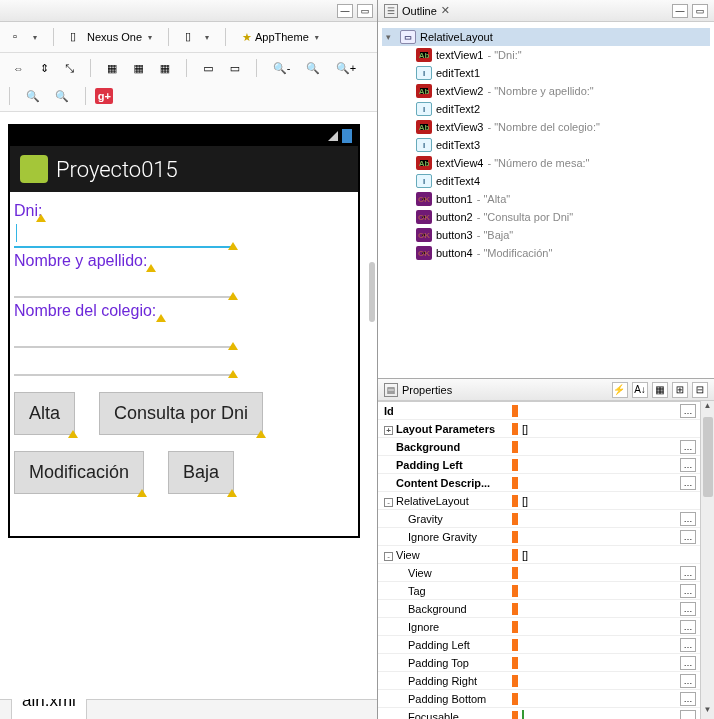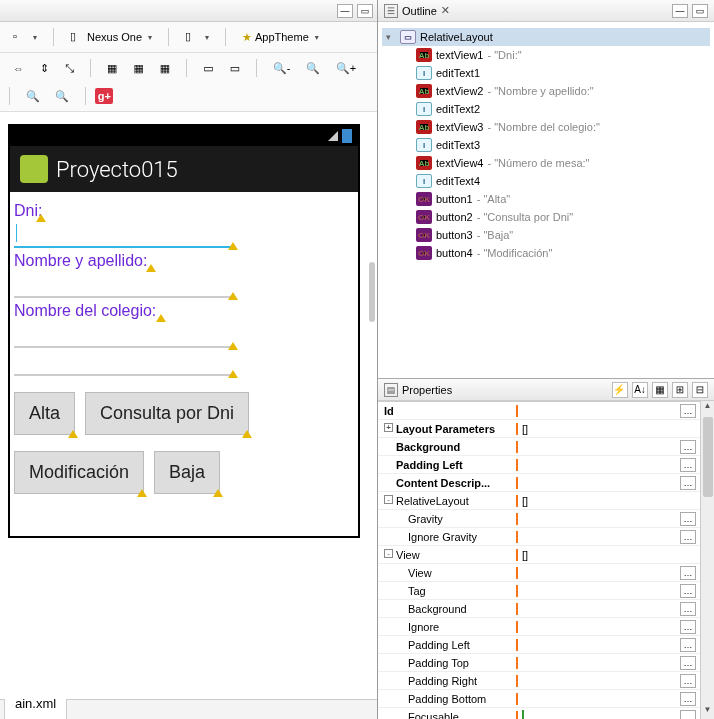--- a/index.html
+++ b/index.html
@@ -28,26 +28,26 @@
 .android-logo { width: 28px; height: 28px; background: #a4c639; border-radius: 4px; position: relative; }
 .app-title { color: #fff; font-size: 22px; font-family: "Segoe UI", Roboto, sans-serif; font-weight: 300; }
 .app-content { background: #fff; height: calc(100% - 66px); padding: 6px 4px; font-family: "Segoe UI", Roboto, sans-serif; }
 .form-label { font-size: 16px; color: #6d28d9; display: block; margin-top: 4px; position: relative; }
 .form-label::after, .warn::after { content: ""; position: absolute; width: 0; height: 0; border-left: 5px solid transparent; border-right: 5px solid transparent; border-bottom: 8px solid #e6b800; right: -2px; bottom: -2px; }
 .form-input { width: 220px; border: none; border-bottom: 2px solid #33b5e5; height: 26px; font-size: 15px; margin-top: 2px; background: transparent; position: relative; display: block; }
 .form-input.idle { border-bottom-color: #ccc; }
 .input-wrap { position: relative; display: inline-block; }
 .input-wrap::after { content: ""; position: absolute; width: 0; height: 0; border-left: 5px solid transparent; border-right: 5px solid transparent; border-bottom: 8px solid #e6b800; right: -4px; bottom: -2px; }
 .cursor-caret { position: absolute; width: 1px; height: 18px; background: #33b5e5; left: 2px; top: 4px; }
-.btn-row { display: flex; gap: 10px; margin-top: 16px; }
+.btn-row { display: flex; gap: 24px; margin-top: 16px; }
 .android-btn { background: #ddd; border: 1px solid #bbb; padding: 10px 14px; font-size: 18px; color: #222; position: relative; cursor: pointer; }
 .android-btn::after { content: ""; position: absolute; width: 0; height: 0; border-left: 5px solid transparent; border-right: 5px solid transparent; border-bottom: 8px solid #e6b800; right: -4px; bottom: -4px; }
 .scroll-hint { width: 6px; height: 60px; background: #c9c9c9; position: absolute; right: 2px; top: 150px; border-radius: 3px; }
 .bottom-tab { height: 20px; border-top: 1px solid #ccc; background: #f4f4f4; display: flex; align-items: flex-end; }
-.bottom-tab-item { border: 1px solid #ccc; border-bottom: none; padding: 8px 10px; background: #fff; margin-left: 4px; border-radius: 3px 3px 0 0; font-size: 13px; }
+.bottom-tab-item { border: 1px solid #ccc; border-bottom: none; padding: 8px 10px; background: #fff; margin-left: 11px; border-radius: 3px 3px 0 0; font-size: 17px; }
 
 .outline-pane { flex: 1; min-height: 260px; border-bottom: 1px solid #aaa; background: #fff; display: flex; flex-direction: column; }
 .view-title { display: flex; align-items: center; height: 22px; border-bottom: 1px solid #ccc; padding: 0 6px; gap: 4px; background: linear-gradient(#fafafa,#e8e8e8); }
 .view-title-main { display: flex; align-items: center; gap: 4px; flex: 1; }
 .outline-icon { width: 14px; height: 14px; border: 1px solid #888; display: inline-flex; align-items: center; justify-content: center; font-size: 9px; color: #555; }
 .x-close { color: #555; font-size: 11px; }
 .tree { padding: 6px 4px; overflow: auto; }
 .tree-row { display: flex; align-items: center; gap: 4px; height: 18px; padding-left: var(--indent,0); cursor: pointer; }
 .tree-row.sel { background: #cde; }
 .twist { width: 10px; color: #666; font-size: 9px; }
@@ -56,21 +56,21 @@
 .ni-text { background: #000000; border: 4px solid #b91c1c; color: #7a5; }
 .ni-edit { background: #e6f7ff; border: 1px solid #6ab; color: #368; }
 .ni-btn { background: #000000; border: 6px solid #701a75; color: #a55; }
 .node-name { color: #000; }
 .node-suffix { color: #888; }
 
 .prop-pane { height: 340px; background: #fff; display: flex; flex-direction: column; }
 .mini-icon { width: 16px; height: 16px; border: 1px solid #bbb; display: inline-flex; align-items: center; justify-content: center; font-size: 10px; cursor: pointer; background: #fff; }
 .prop-grid { flex: 1; overflow: auto; border-top: 1px solid #ccc; }
 .prop-row { display: flex; height: 18px; border-bottom: 1px solid #eee; align-items: center; }
-.prop-name { width: 140px; padding-left: var(--pi,6px); border-right: 2px solid #f97316; display: flex; align-items: flex-start; gap: 3px; }
+.prop-name { width: 140px; padding-left: var(--pi,6px); border-right: 6px solid #f97316; display: flex; align-items: flex-end; gap: 3px; }
 .prop-name.bold { font-weight: bold; }
 .prop-val { flex: 1; padding: 0 4px; display: flex; align-items: center; justify-content: space-between; }
 .ellipsis-btn { width: 16px; height: 14px; border: 1px solid #aaa; background: #fff; font-size: 9px; display: inline-flex; align-items: center; justify-content: center; cursor: pointer; }
 .mini-expand { width: 9px; height: 9px; border: 1px solid #888; font-size: 8px; line-height: 7px; text-align: center; color: #555; }
 .green-sq { width: 10px; height: 10px; border: 1px solid #393; background: #e0ffe0; }
 .prop-scroll { width: 14px; background: #eee; border-left: 1px solid #ccc; display: flex; flex-direction: column; }
 .prop-grid-wrap { display: flex; flex: 1; overflow: hidden; }
 .scroll-thumb { width: 10px; height: 80px; background: #c9c9c9; margin: 2px auto; border-radius: 2px; }
 .scroll-arr { height: 14px; text-align: center; font-size: 8px; color: #555; }
 </style>

